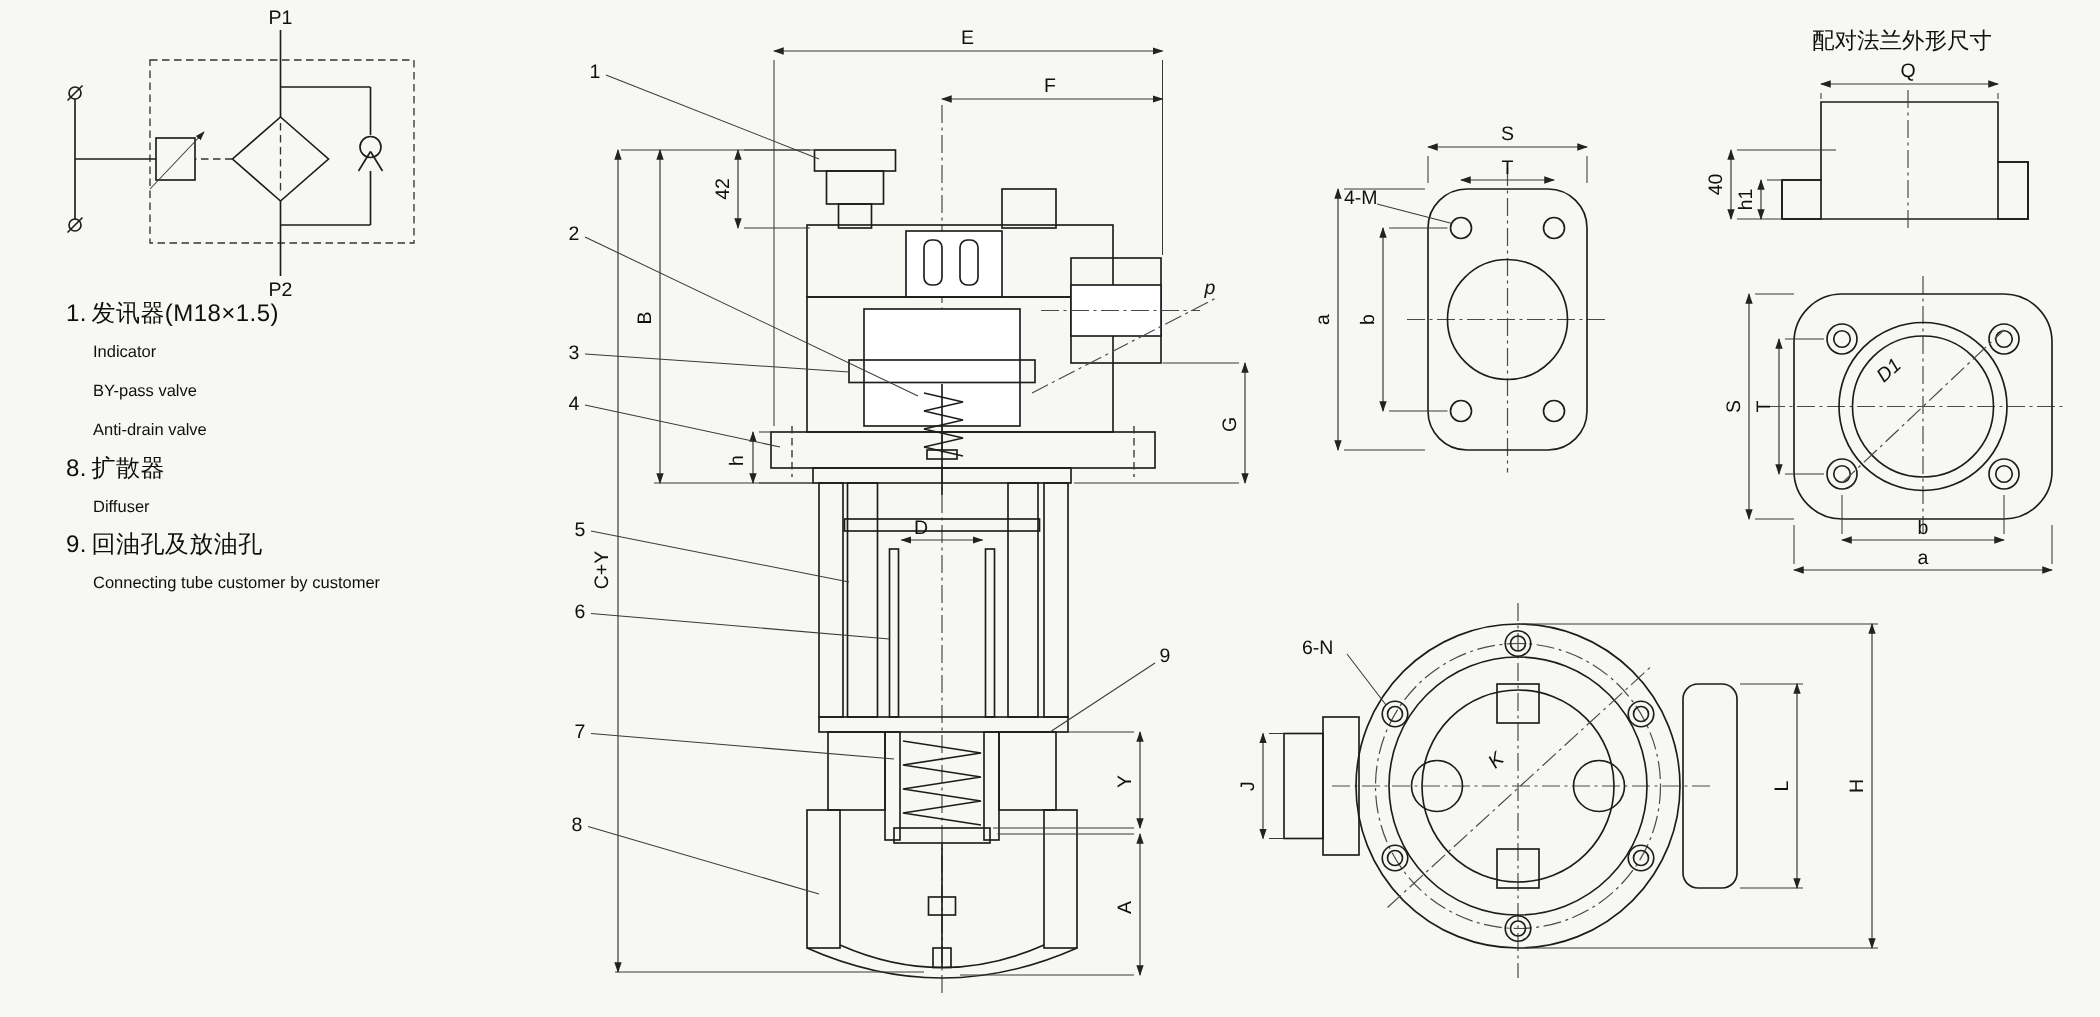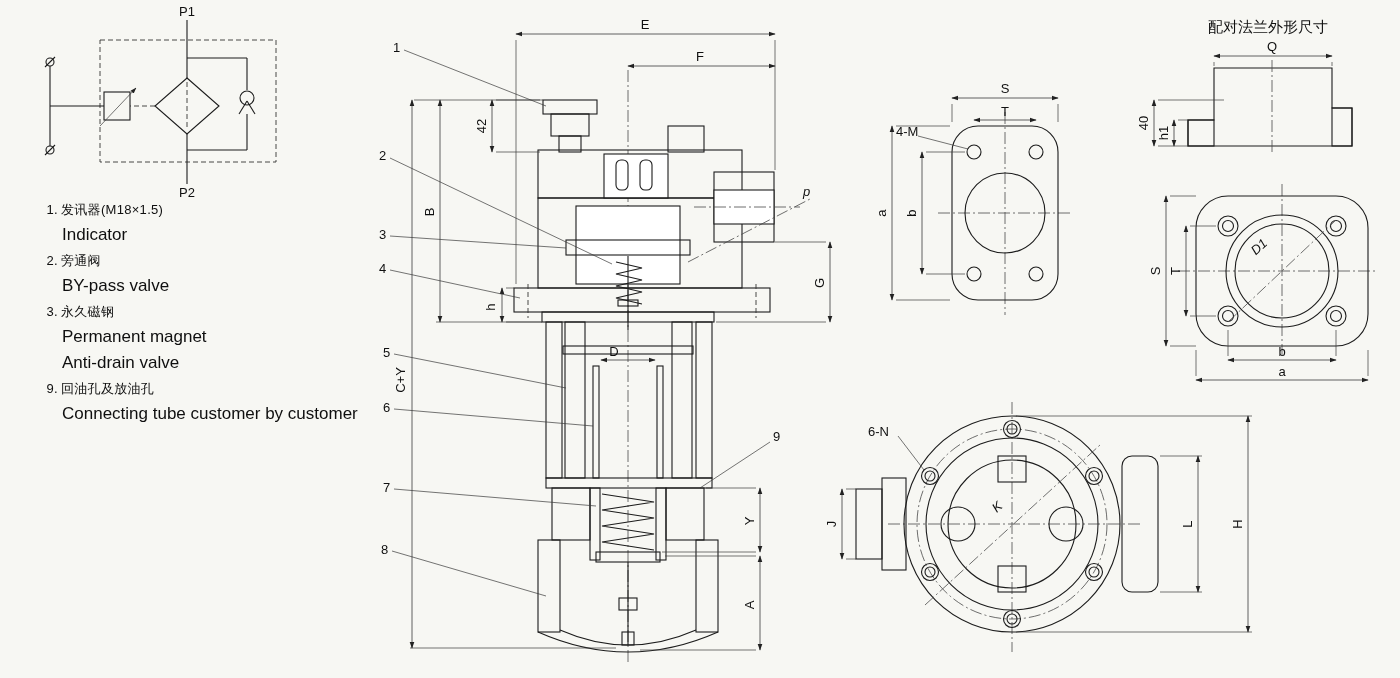--- a/index.html
+++ b/index.html
@@ -1,22 +1,22 @@
 <!DOCTYPE html>
 <html><head>
 <meta charset="utf-8">
 <style>
   html,body{margin:0;padding:0;background:#f7f7f3;}
   body{width:1400px;height:678px;overflow:hidden;font-family:"Liberation Sans",sans-serif;}
   .canvas{position:relative;width:1400px;height:662px;background:#f7f7f3;}
   .canvas > svg{position:absolute;left:0;top:0;}
   .legend{position:absolute;left:34px;top:197px;width:372px;color:#0f0f0f;}
-  .lg-zh{font-size:13px;line-height:25px;letter-spacing:.3px;white-space:nowrap;}
+  .lg-zh{font-size:16px;line-height:25px;letter-spacing:.3px;white-space:nowrap;}
   .lg-num{display:inline-block;width:24px;text-align:right;margin-right:3px;}
-  .lg-en{font-size:17px;line-height:26px;margin-left:28px;white-space:nowrap;}
+  .lg-en{font-size:11px;line-height:26px;margin-left:28px;white-space:nowrap;}
   
   .s{stroke:#1c1c1c;stroke-width:1.1;fill:none;}
   .sw{stroke:#1c1c1c;stroke-width:1.1;fill:#ffffff;}
   .thin{stroke:#3a3a3a;stroke-width:.7;fill:none;}
   .dim{stroke:#3a3a3a;stroke-width:.8;fill:none;}
   .cl{stroke:#4a4a4a;stroke-width:.8;stroke-dasharray:12 3 2 3;fill:none;}
   .dash{stroke:#333;stroke-width:.9;stroke-dasharray:5 3;fill:none;}
   .t{font-size:13px;fill:#101010;font-family:"Liberation Sans",sans-serif;}
   .tm{text-anchor:middle;}
   .ti{font-style:italic;}
@@ -355,29 +355,28 @@
     </g>
   </g>
 </svg>
 
 <div class="legend">
   <div class="legend-item">
     <div class="lg-zh"><span class="lg-num">1.</span><span>发讯器(M18×1.5)</span></div>
     <div class="lg-en">Indicator</div>
   </div>
   <div class="legend-item">
-    <div class="lg-zh"><span class="lg-num">2.</span><span>旁通阀</span></div>
     <div class="lg-en">BY-pass valve</div>
   </div>
   <div class="legend-item">
-    <div class="lg-zh"><span class="lg-num">3.</span><span>永久磁钢</span></div>
-    <div class="lg-en">Permanent magnet</div>
-  </div>
-  <div class="legend-item">
     <div class="lg-en">Anti-drain valve</div>
+  </div>
+  <div class="legend-item">
+    <div class="lg-zh"><span class="lg-num">8.</span><span>扩散器</span></div>
+    <div class="lg-en">Diffuser</div>
   </div>
   <div class="legend-item">
     <div class="lg-zh"><span class="lg-num">9.</span><span>回油孔及放油孔</span></div>
     <div class="lg-en">Connecting tube customer by customer</div>
   </div>
 </div>
 
 </div>
 
 </body></html>

